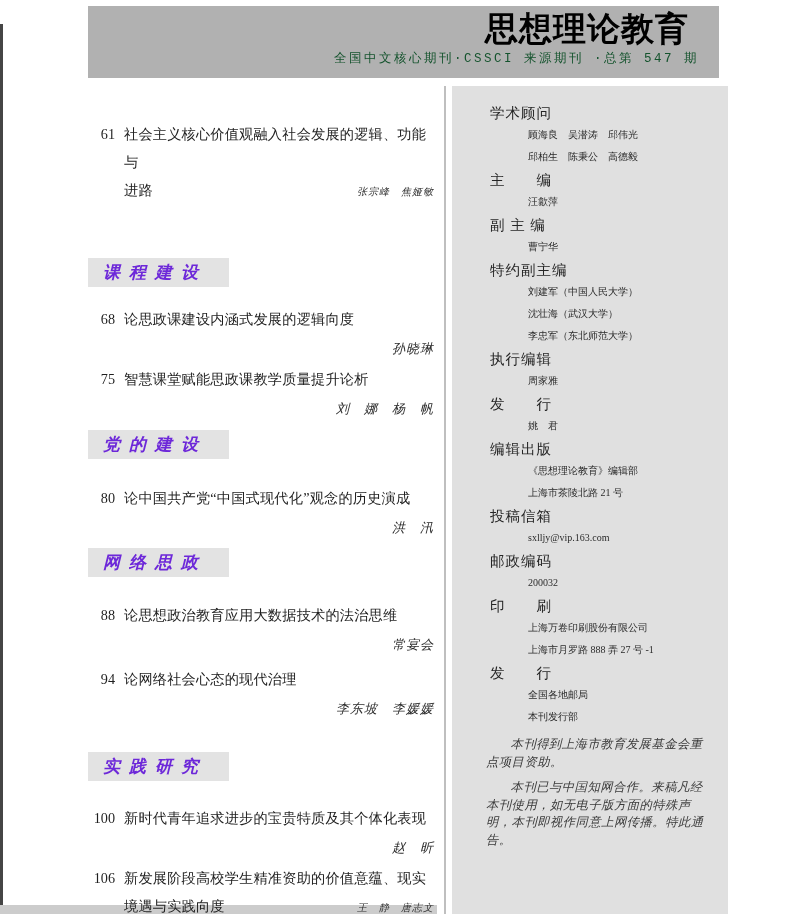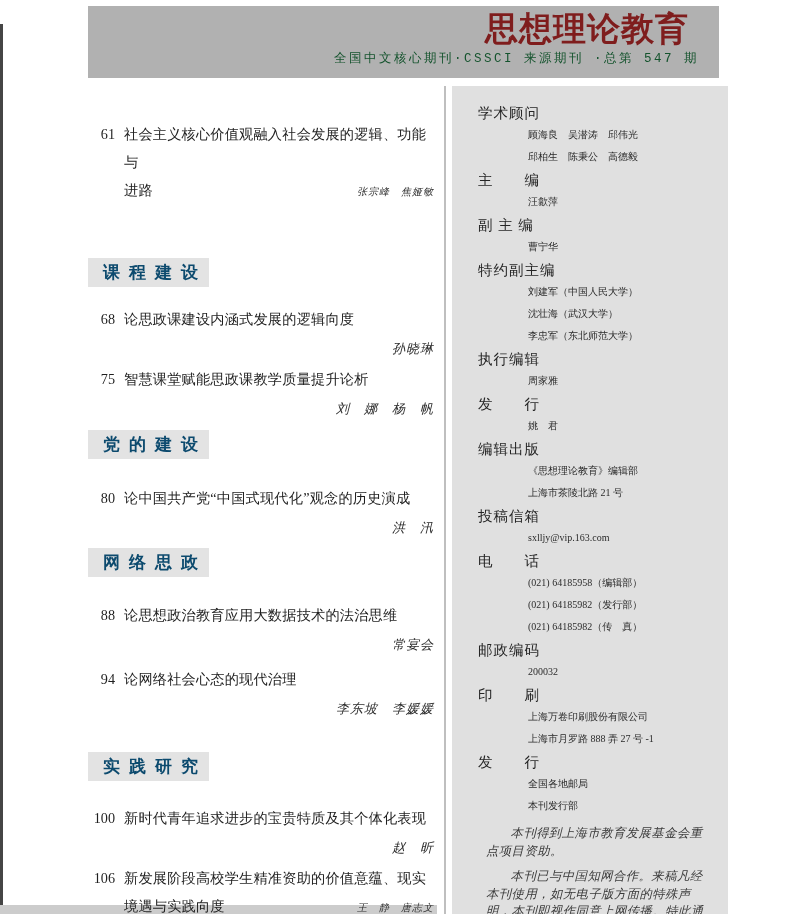--- a/index.html
+++ b/index.html
@@ -11,21 +11,21 @@
 
   
   .edge-left   { position:absolute; left:0; top:24px; width:3px; height:881px; background:#454545; }
   .edge-bottom { position:absolute; left:0; top:905px; width:437px; height:9px; background:#cccccc; }
 
   
   .banner { position:absolute; left:88px; top:6px; width:631px; height:72px; background:#b1b1b1; }
   .banner-title {
     margin-top:5px; text-align:right; padding-right:30px;
     font-family:Liberation Serif, serif;
-    font-weight:bold; font-size:33px; line-height:36px; color:#7f1d1d; letter-spacing:1px;
+    font-weight:bold; font-size:33px; line-height:36px; color:#000000; letter-spacing:1px;
   }
   .banner-sub {
     margin-top:3px; text-align:right; padding-right:20px;
     font-family:Liberation Mono, monospace;
     font-size:12.5px; color:#14532d; letter-spacing:2.5px;
   }
 
   
   .divider { position:absolute; left:444px; top:86px; width:2px; height:828px; background:#bfbfbf; }
 
@@ -33,36 +33,36 @@
   .toc { position:absolute; left:88px; top:120px; width:352px; font-size:14.2px; }
   .toc-row  { display:flex; align-items:baseline; line-height:28px; }
   .pg       { flex:0 0 27px; width:27px; text-align:right; margin-right:9px; }
   .ttl      { letter-spacing:0.2px; }
   .toc-cont { display:flex; justify-content:space-between; align-items:baseline;
               line-height:28px; padding-left:36px; padding-right:6px; }
   .auth     { font-style:italic; font-size:10px; color:#2e2e2e; letter-spacing:1px; white-space:pre; }
   .auth-line{ text-align:right; line-height:28px; margin-top:2px; padding-right:6px;
               font-style:italic; font-size:13px; color:#2e2e2e; letter-spacing:1px; white-space:pre; }
   .section-box {
-    display:block; width:fit-content; background:#e3e3e3; color:#0c4a6e;
+    display:block; width:fit-content; background:#e3e3e3; color:#6d28d9;
     font-family:"Liberation Sans","DejaVu Sans",sans-serif; font-weight:bold;
-    font-size:17px; line-height:19px; letter-spacing:9px; padding:5px 2px 5px 15px;
+    font-size:17px; line-height:19px; letter-spacing:9px; padding:5px 22px 5px 15px;font-style:italic;
   }
   .mt52{margin-top:52px;} .mt29{margin-top:29px;} .mt25{margin-top:25px;}
   .mt24{margin-top:24px;} .mt23{margin-top:23px;} .mt18{margin-top:18px;}
   .mt7{margin-top:7px;}   .mt6{margin-top:6px;}   .mt2{margin-top:2px;}
 
   
   .right-panel {
     position:absolute; left:452px; top:86px; width:276px; height:828px;
     background:#e0e0e0; box-sizing:border-box; padding:16px 12px 0 26px; color:#2b2b2b;
   }
   .mh-block { margin-top:1px; }
   .mh-block:first-child { margin-top:0; }
-  .mh-label { font-size:14.5px; line-height:22px; letter-spacing:1px; white-space:pre; color:#252525; }
+  .mh-label { font-size:14.5px; line-height:22px; letter-spacing:1px; white-space:pre; color:#252525;margin-left:12px; }
   .mh-line  { font-size:10px; line-height:22px; padding-left:50px; white-space:pre; color:#2b2b2b; }
   .notes { margin-top:8px; }
   .note {
     margin:8px; font-size:12.3px; line-height:17.5px; text-indent:2em;
     font-style:italic; color:#3a3a3a; letter-spacing:0.5px;
   }
 </style>
 </head>
 <body>
 
@@ -199,26 +199,20 @@
       <div class="mh-label">编辑出版</div>
       <div class="mh-line">《思想理论教育》编辑部</div>
       <div class="mh-line">上海市茶陵北路 21 号</div>
     </div>
 
     <div class="mh-block">
       <div class="mh-label">投稿信箱</div>
       <div class="mh-line">sxlljy@vip.163.com</div>
     </div>
 
-    <div class="mh-block">
-      <div class="mh-label">电　　话</div>
-      <div class="mh-line">(021) 64185958（编辑部）</div>
-      <div class="mh-line">(021) 64185982（发行部）</div>
-      <div class="mh-line">(021) 64185982（传　真）</div>
-    </div>
 
     <div class="mh-block">
       <div class="mh-label">邮政编码</div>
       <div class="mh-line">200032</div>
     </div>
 
     <div class="mh-block">
       <div class="mh-label">印　　刷</div>
       <div class="mh-line">上海万卷印刷股份有限公司</div>
       <div class="mh-line">上海市月罗路 888 弄 27 号 -1</div>

